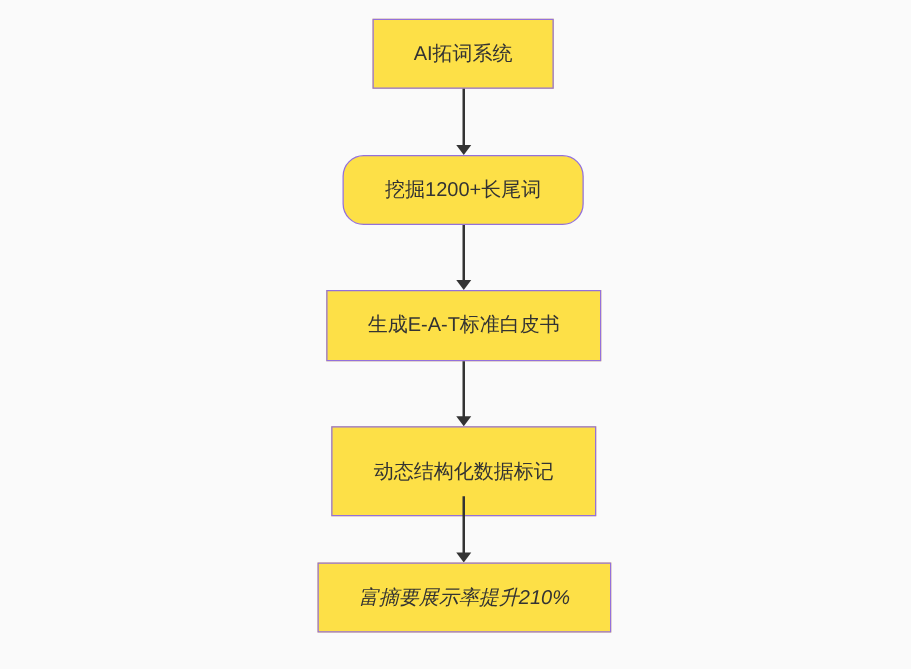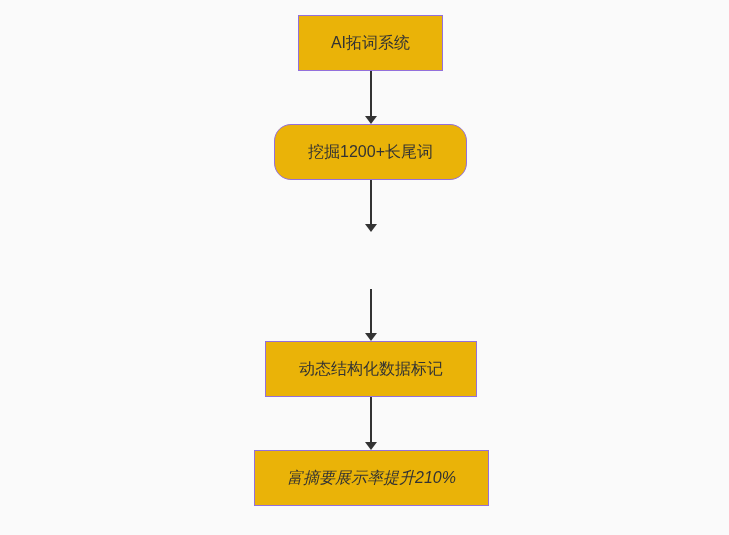--- a/index.html
+++ b/index.html
@@ -16,34 +16,34 @@
   }
   .canvas {
     position: absolute;
     left: 0; top: 0;
     width: 729px;
     height: 535px;
   }
   .node {
     position: absolute;
     box-sizing: border-box;
-    background: #eab308;
+    background: #fde047;
     border: 1px solid #9370DB;
     color: #333333;
     font-size: 16px;
     display: flex;
     align-items: center;
     justify-content: center;
     text-align: center;
     white-space: nowrap;
   }
   .node-1 { left: 298px; top: 15px;  width: 145px; height: 56px; }
   .node-2 { left: 274px; top: 124px; width: 193px; height: 56px; border-radius: 17px; }
   .node-3 { left: 261px; top: 232px; width: 220px; height: 57px; }
-  .node-4 { left: 265px; top: 341px; width: 212px; height: 56px; }
+  .node-4 { left: 265px; top: 341px; width: 212px; height: 72px; }
   .node-5 { left: 254px; top: 450px; width: 235px; height: 56px; font-style: italic; }
 
   .edge-line {
     position: absolute;
     left: 370px;
     width: 2px;
     background: #333333;
   }
   .edge-line-1 { top: 71px;  height: 46px; }
   .edge-line-2 { top: 180px; height: 45px; }
@@ -76,20 +76,23 @@
   <div class="edge-line edge-line-1"></div>
   <div class="arrowhead arrowhead-1"></div>
 
   <div class="node node-2">
     <span>挖掘1200+长尾词</span>
   </div>
 
   <div class="edge-line edge-line-2"></div>
   <div class="arrowhead arrowhead-2"></div>
 
+  <div class="node node-3">
+    <span>生成E-A-T标准白皮书</span>
+  </div>
 
   <div class="edge-line edge-line-3"></div>
   <div class="arrowhead arrowhead-3"></div>
 
   <div class="node node-4">
     <span>动态结构化数据标记</span>
   </div>
 
   <div class="edge-line edge-line-4"></div>
   <div class="arrowhead arrowhead-4"></div>

